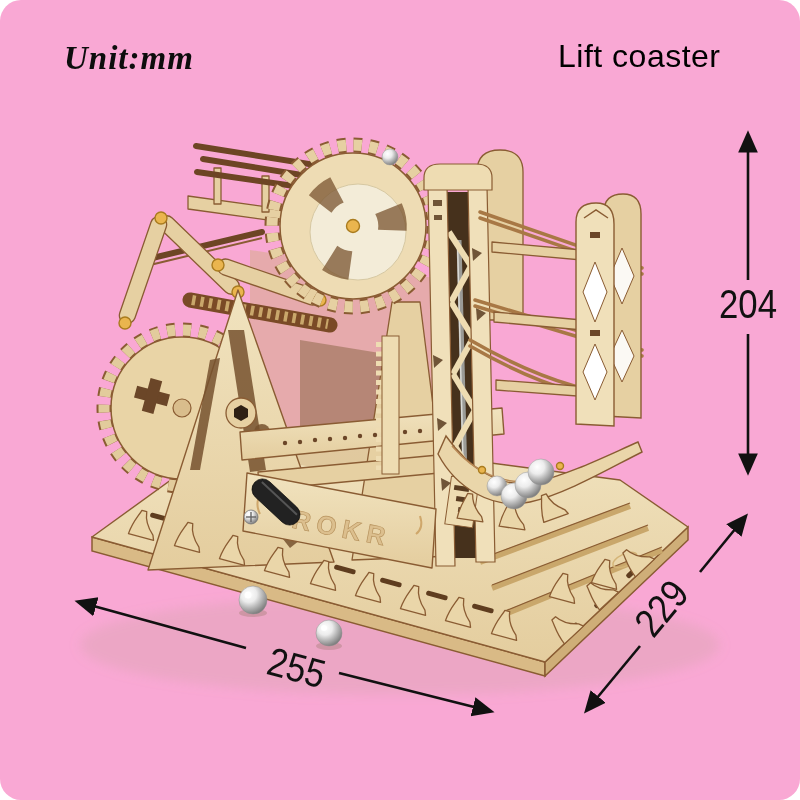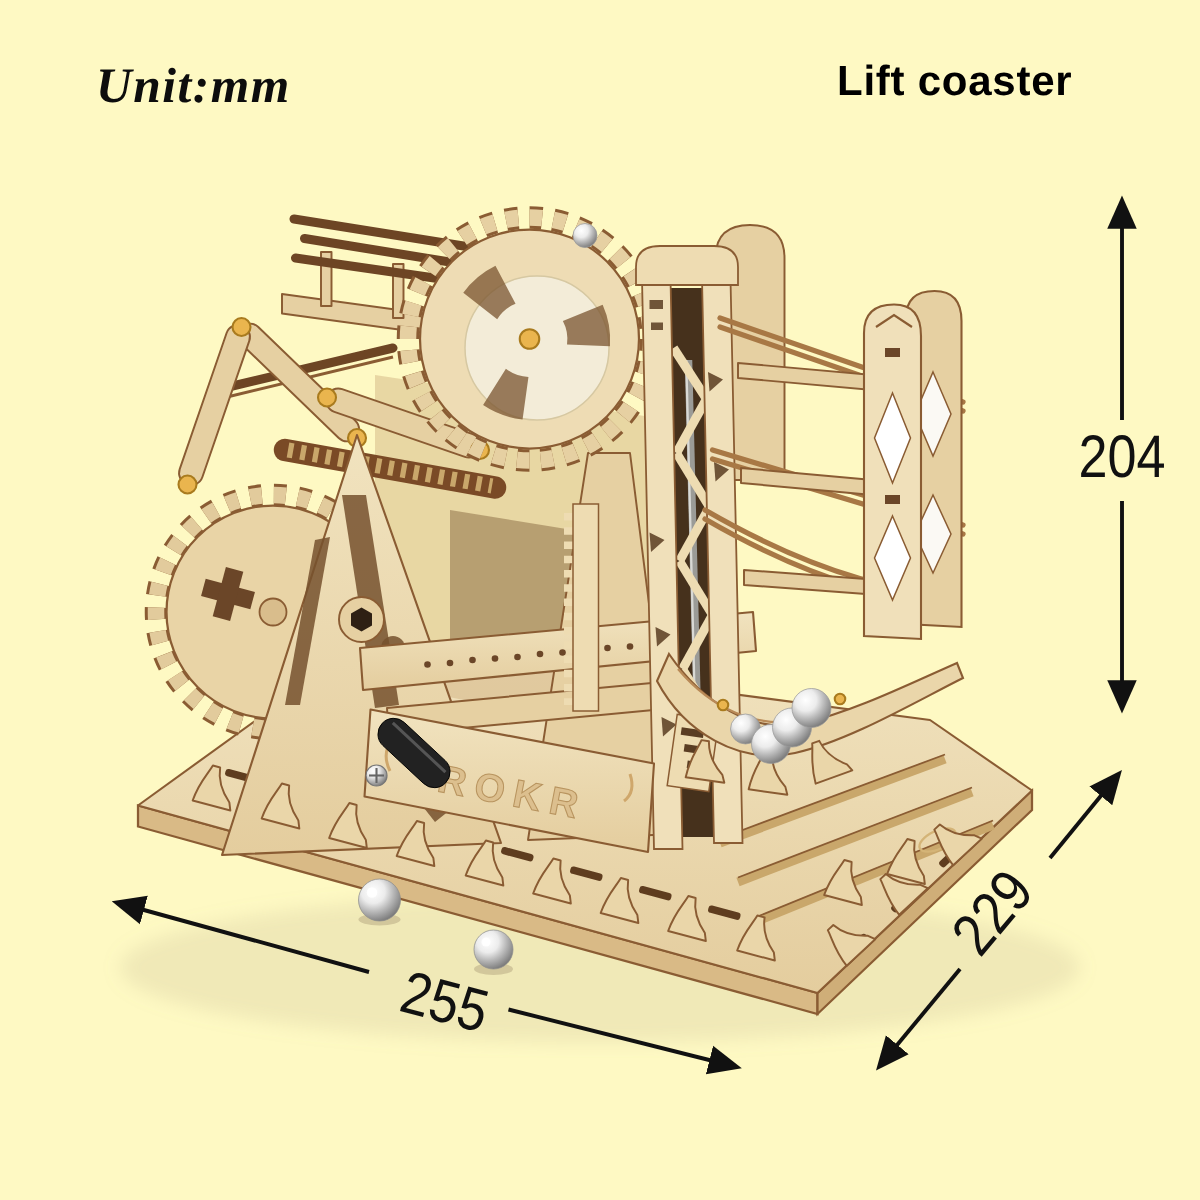--- a/index.html
+++ b/index.html
@@ -1,21 +1,21 @@
 <!DOCTYPE html>
 <html><head>
 <meta charset="utf-8">
 <style>
   html,body{margin:0;padding:0;background:#ffffff;}
-  .canvas{position:relative;width:800px;height:800px;background:#fef9c3;overflow:hidden;
-          font-family:"Liberation Sans",sans-serif;}
+  .canvas{position:relative;width:800px;height:800px;background:#f9a8d4;overflow:hidden;
+          font-family:"Liberation Sans",sans-serif;border-radius:21px;}
   .unit-label{position:absolute;left:64px;top:40px;font-family:"Liberation Serif",serif;
               font-style:italic;font-weight:700;font-size:33px;color:#0d0d0d;letter-spacing:1px;}
   .product-title{position:absolute;left:558px;top:38px;font-family:"Liberation Sans",sans-serif;
-              font-weight:700;font-size:28px;color:#000;letter-spacing:0.5px;text-align:right;}
+              font-weight:400;font-size:32px;color:#000;letter-spacing:0.5px;text-align:right;}
   svg{position:absolute;left:0;top:0;}
   .ply{fill:url(#wd);stroke:#8a5c33;stroke-width:1.4;stroke-linejoin:round;}
   .ply2{fill:#e6d0a2;stroke:#8a5c33;stroke-width:1.3;stroke-linejoin:round;}
   .hole{fill:#75512e;opacity:.85;}
   .bracket{fill:#ead6a9;stroke:#8a5c33;stroke-width:1.3;stroke-linejoin:round;}
   .pin{fill:#eab54e;stroke:#a97b1e;stroke-width:1.4;}
   .dim{stroke:#111;stroke-width:2.6;fill:none;}
   .dimtxt{font-family:"Liberation Sans",sans-serif;font-size:40px;fill:#111;text-anchor:middle;}
   .railD{stroke:#6d4524;stroke-width:6;stroke-linecap:round;fill:none;}
   .railT{stroke:#a87845;stroke-width:3.5;stroke-linecap:round;fill:none;}

